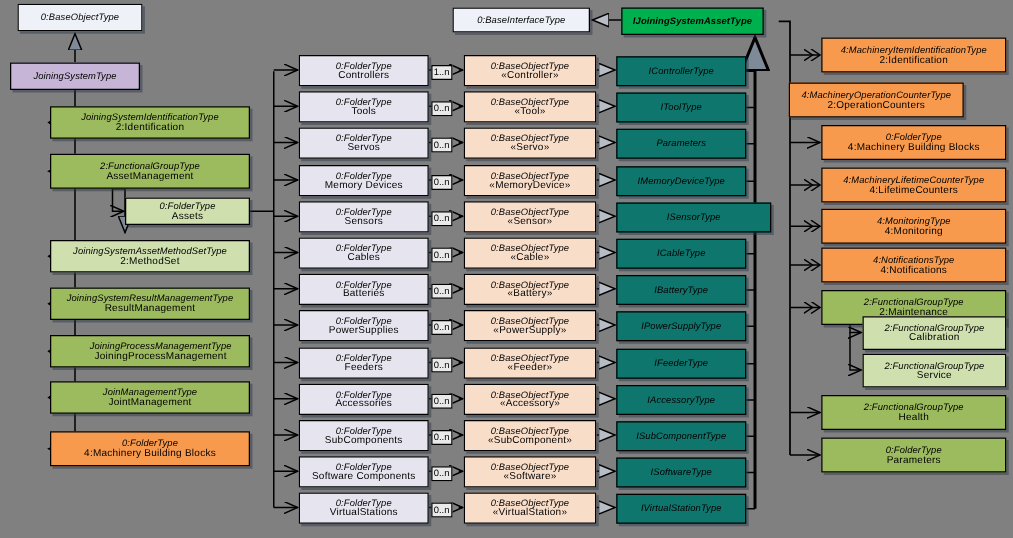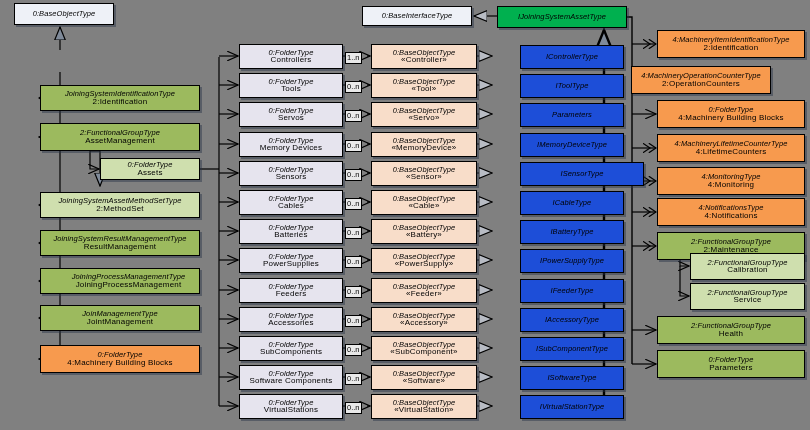--- a/index.html
+++ b/index.html
@@ -26,21 +26,21 @@
   .node .t1{font-style:italic;font-size:7.5px;color:#000;white-space:nowrap;letter-spacing:.1px;}
   .node .t2{font-size:8px;color:#000;white-space:nowrap;letter-spacing:.2px;}
   
   .p-white{background:#eef1f7;}
   .p-purple{background:#c6b5d6;}
   .p-green{background:#9cba5e;}
   .p-greenlt{background:#cfdfae;}
   .p-orange{background:#f79a4e;align-items:center;}
   .p-folder{background:#e6e4ee;}
   .p-peach{background:#f8ddc9;}
-  .p-iface{background:#1d4ed8;margin-left:27px;}
+  .p-iface{background:#0f766e;}
   .p-emerald{background:#00b04f;}
   .card-lbl{
     position:absolute;z-index:7;background:#e9e9e9;border:1px solid #000;
     font-size:7.5px;padding:0 1px;line-height:9px;height:10px;color:#000;
     font-family:"Liberation Sans",sans-serif;
   }
 </style>
 </head>
 <body>
 
@@ -155,26 +155,29 @@
         <path d="M632,364 L656,364" fill="none" stroke="#000" stroke-width="1.2" marker-end="url(#openArrow)"></path>
         <path d="M700,246 L680,246 L680,266 L689,266" fill="none" stroke="#000" stroke-width="1.2" marker-end="url(#openArrow)"></path>
         <path d="M680,266 L680,296 L689,296" fill="none" stroke="#000" stroke-width="1.2" marker-end="url(#openArrow)"></path>
       </g>
   </svg>
 
   <div class="node p-white" style="left:14px;top:3px;width:100px;height:22px;">
     <span class="t1">0:BaseObjectType</span>
   </div>
 
+  <div class="node p-purple" style="left:8px;top:50px;width:104px;height:22px;">
+    <span class="t1">JoiningSystemType</span>
+  </div>
 
   <div class="node p-white" style="left:362px;top:6px;width:110px;height:20px;">
     <span class="t1">0:BaseInterfaceType</span>
   </div>
 
-  <div class="node p-emerald" style="left:497px;top:6px;width:130px;height:22px;">
+  <div class="node p-emerald" style="left:497px;top:6px;width:114px;height:22px;font-weight:bold;">
     <span class="t1">IJoiningSystemAssetType</span>
   </div>
 
   <div id="left-col">
       <div class="node p-green" style="left: 40px; top: 85px; width: 160px; height: 26px;">
         <span class="t1">JoiningSystemIdentificationType</span>
         <span class="t2">2:Identification</span>
       </div>
       <div class="node p-green" style="left: 40px; top: 123px; width: 160px; height: 28px;">
         <span class="t1">2:FunctionalGroupType</span>

